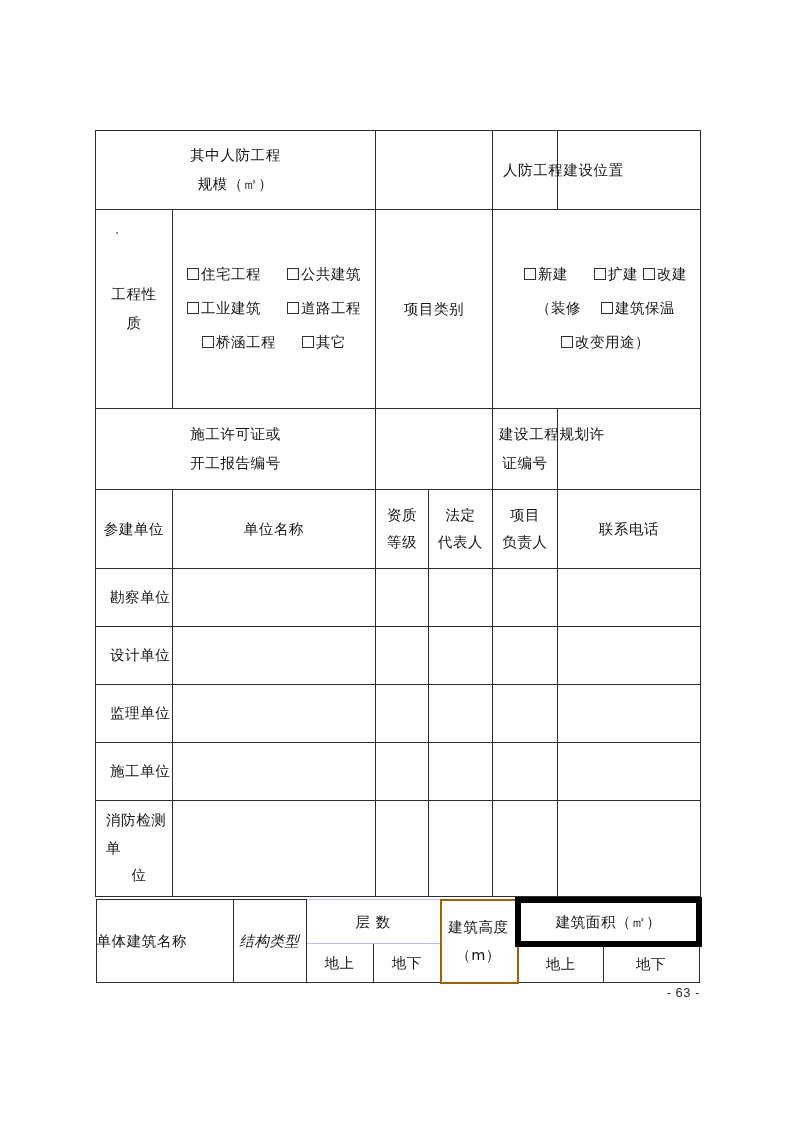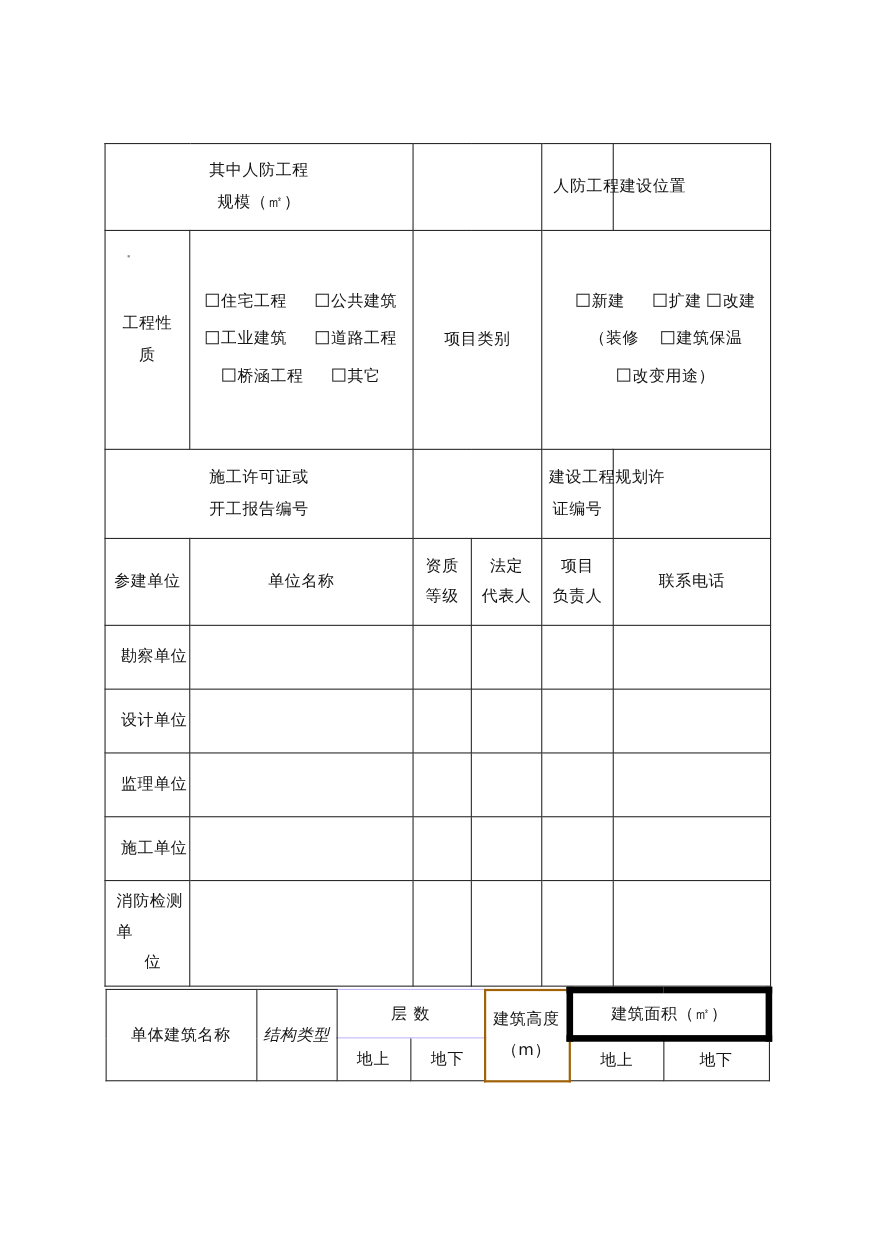--- a/index.html
+++ b/index.html
@@ -365,21 +365,21 @@
             <col style="width:137px">
             <col style="width:73px">
             <col style="width:67px">
             <col style="width:68px">
             <col style="width:77px">
             <col style="width:85px">
             <col style="width:96px">
           </colgroup>
           <tbody>
                 <tr>
-            <td rowspan="2" style="border:1px solid #2b2b2b; height:38px; text-align:center; font-size:14.5px; letter-spacing:0.6px;">
+            <td rowspan="2" style="border:1px solid #2b2b2b; height:38px; text-align:left; font-size:14.5px; letter-spacing:0.6px;">
               <span>单体建筑名称</span>
             </td>
             <td rowspan="2" style="border:1px solid #2b2b2b; text-align:center; font-size:14.5px; letter-spacing:0.6px;font-style:italic;">
               <span>结构类型</span>
             </td>
             <td colspan="2" style="border:1px solid #c4b5fd; text-align:center; font-size:14.5px; letter-spacing:0.6px; height:38px;">
               <span>层  数</span>
             </td>
             <td rowspan="2" style="border:2px solid #a16207; text-align:center; font-size:14.5px; letter-spacing:0.6px; line-height:1.95;">
               <div>建筑高度</div>
@@ -404,14 +404,15 @@
             </td>
           </tr>
         </tbody>
             </table>
       </td>
     </tr>
 
   </tbody>
     </table>
 
+  <div class="page-number">- 63 -</div>
 
 </div>
 
 </body></html>

